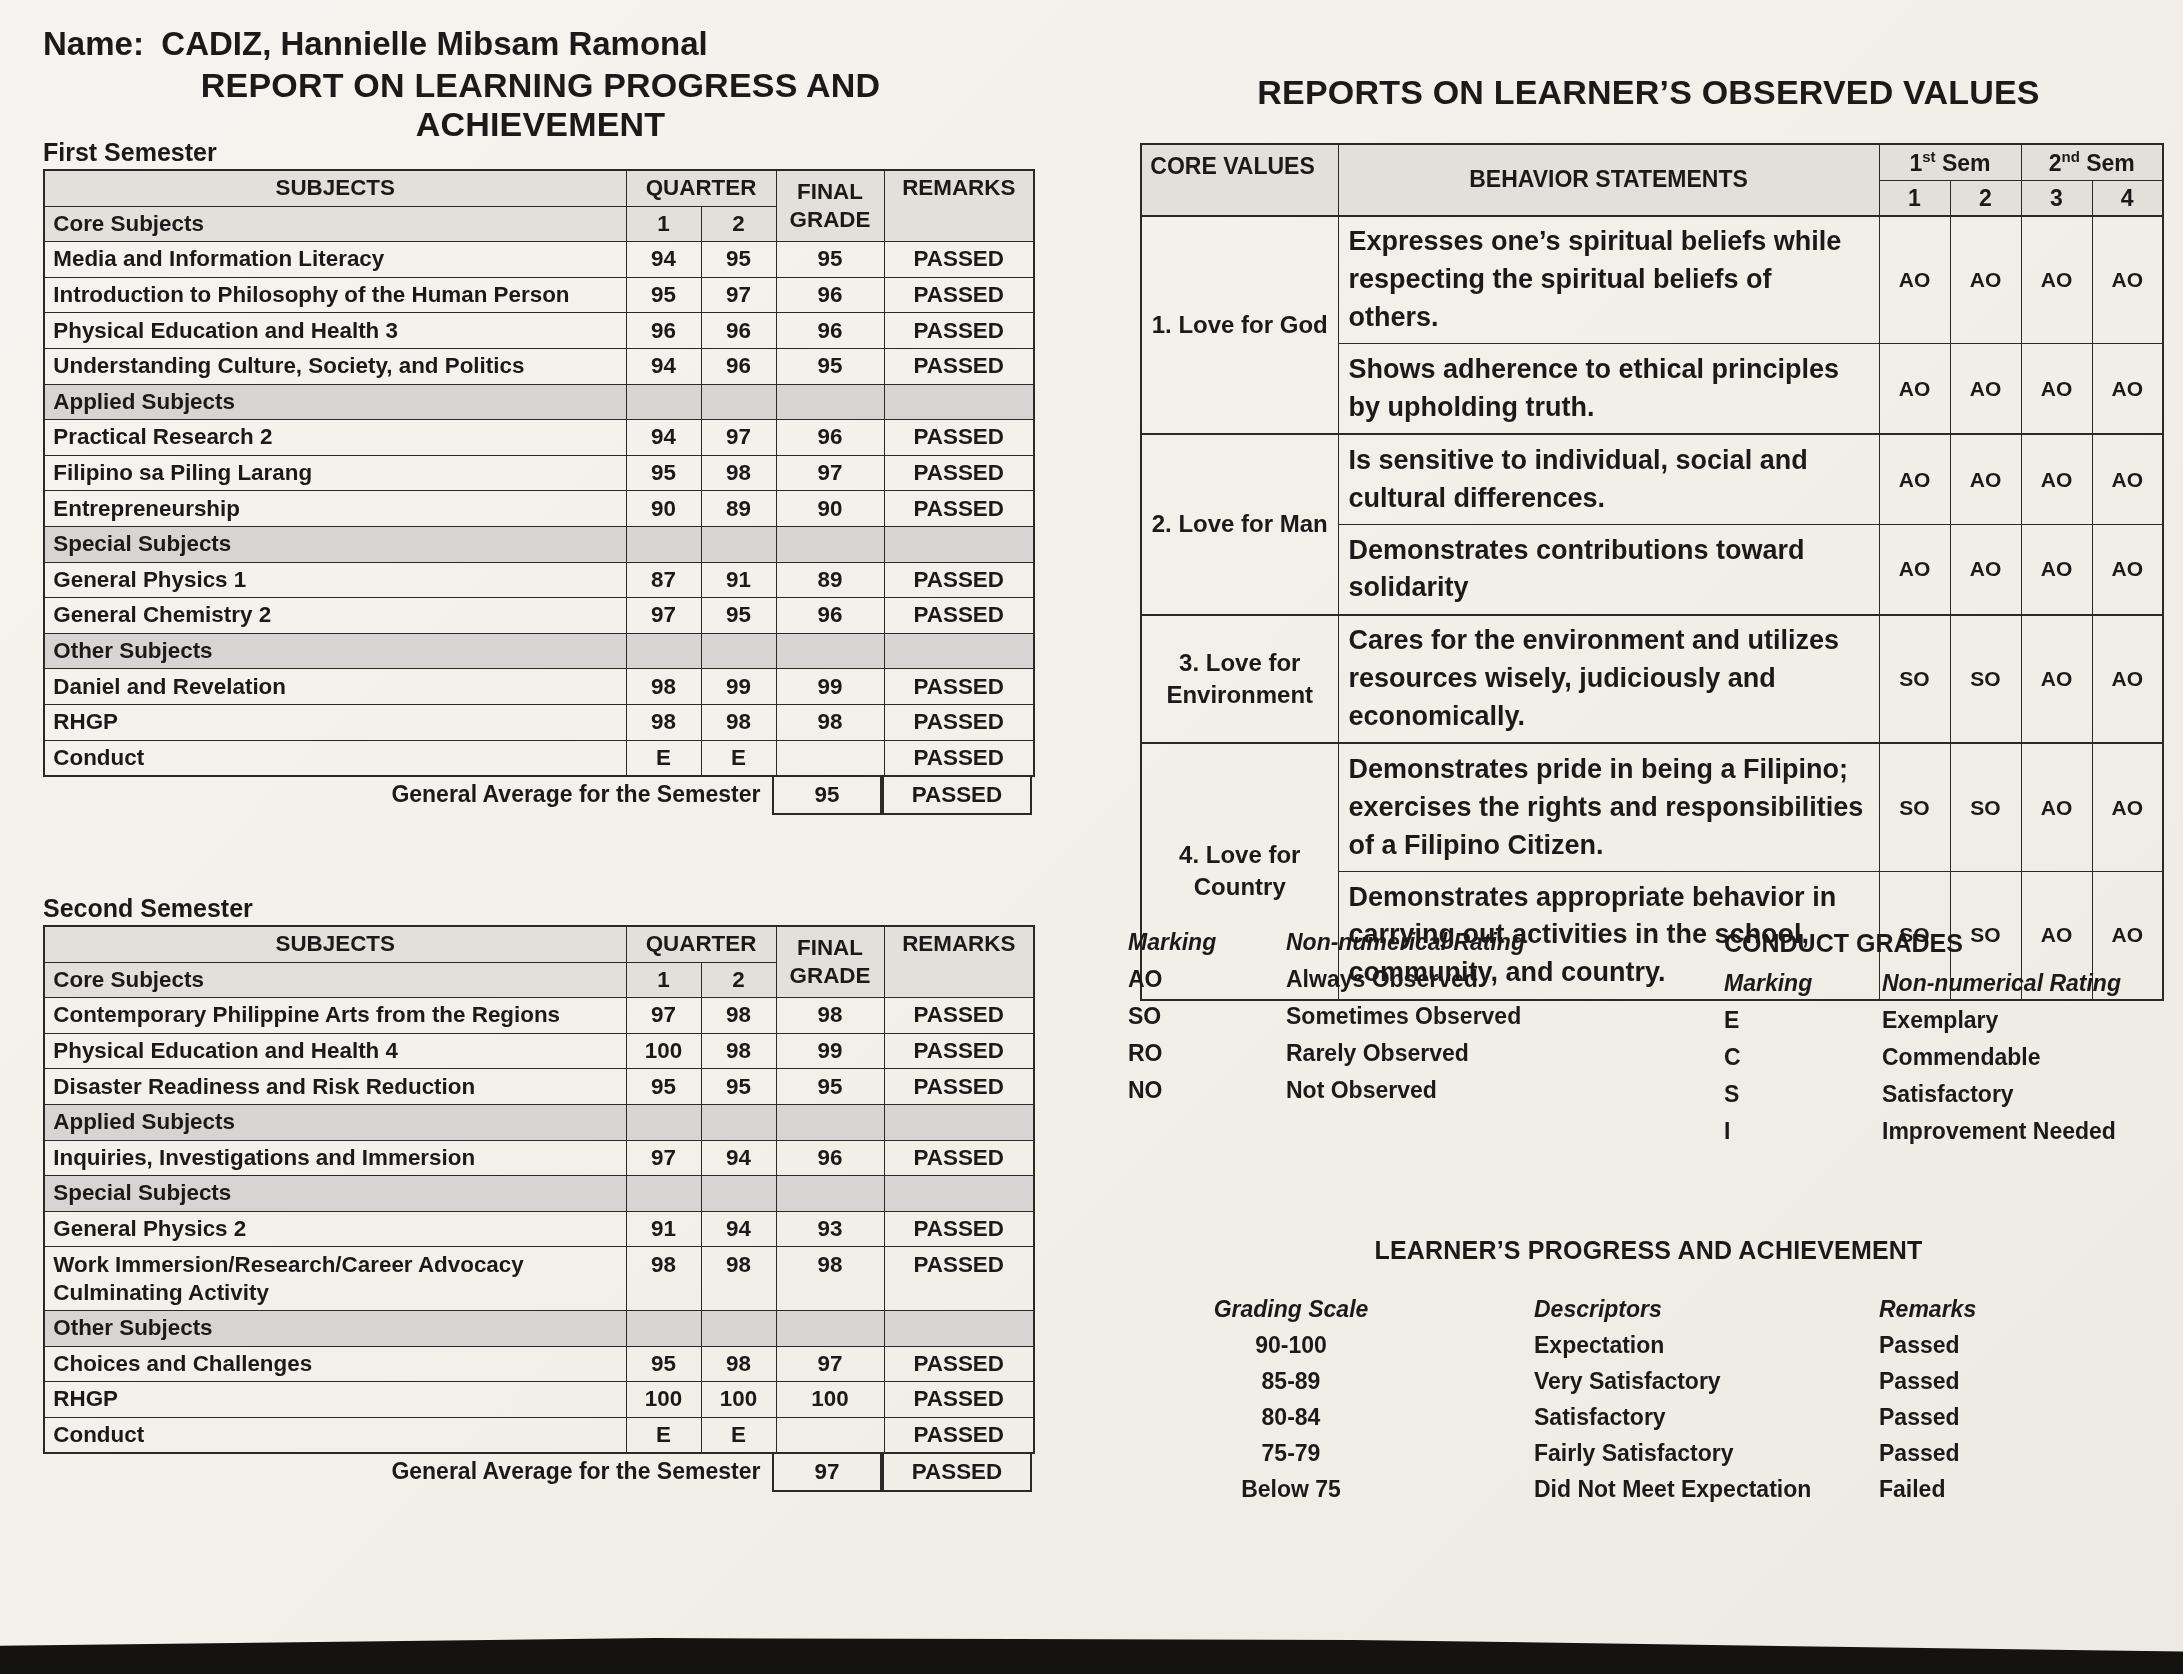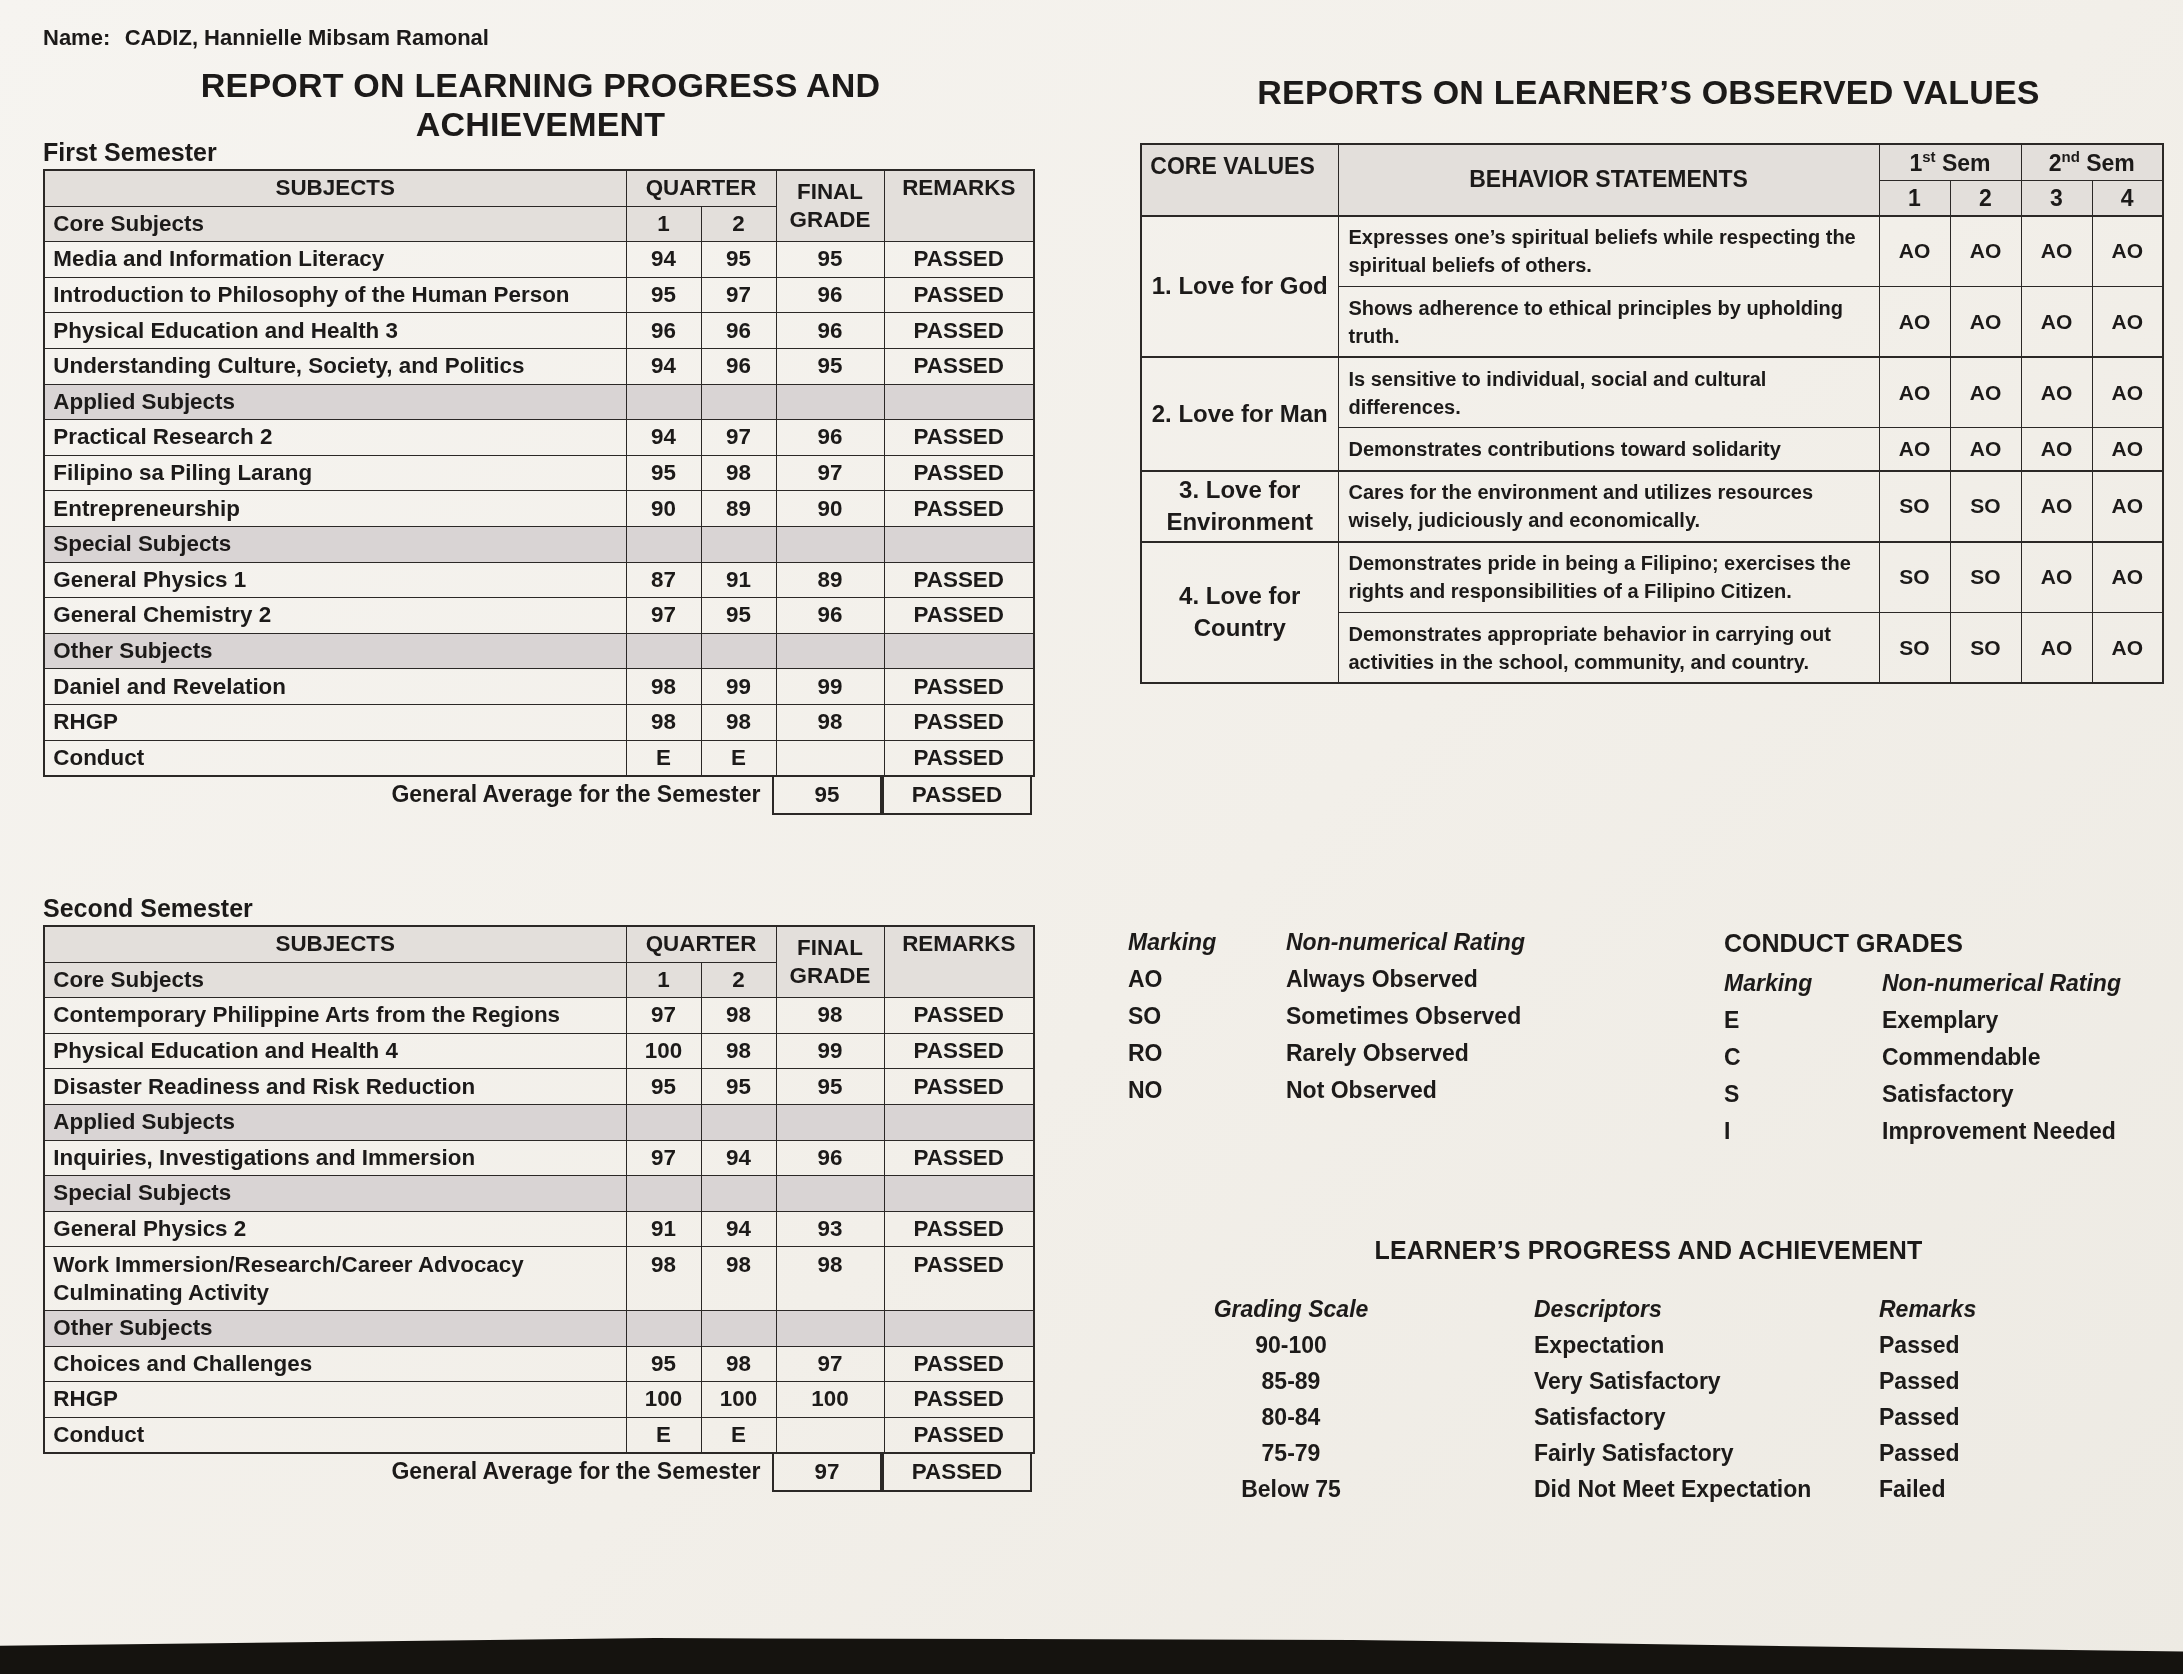--- a/index.html
+++ b/index.html
@@ -4,21 +4,21 @@
 <style>
   html,body{margin:0;padding:0;}
   body{
     width:2183px;height:1675px;position:relative;overflow:hidden;
     background:linear-gradient(135deg,#f6f4f0 0%,#f2efe9 55%,#edeae3 100%);
     font-family:"Liberation Sans",sans-serif;color:#1c1a19;
   }
   .abs{position:absolute;}
   .doc-title{font-size:34px;font-weight:700;text-align:center;letter-spacing:0.2px;}
   .sem-label{font-size:25px;font-weight:700;}
-  .name-line{font-size:22px;font-weight:700;}
+  .name-line{font-size:33px;font-weight:700;}
 
   
   table.sheet{border-collapse:collapse;table-layout:fixed;width:989px;border:2.5px solid #2b2826;}
   table.sheet th,table.sheet td{
     border:1.7px solid #2b2826;padding:3.3px 8.3px;font-size:22.4px;font-weight:700;
     line-height:1.25;vertical-align:middle;overflow:hidden;
   }
   .head-bg{background:#e3dfdb;margin-top:8px;}
   .section-row td{background:#d9d4d4;}
   .c-subj{text-align:left;}
@@ -29,21 +29,21 @@
   .avg-label{width:729px;box-sizing:border-box;text-align:right;padding:6.6px 11.6px 0 0;font-size:23px;font-weight:700;}
   .avg-box{box-sizing:border-box;border:2.5px solid #2b2826;text-align:center;font-size:22.4px;font-weight:700;padding:5px 0;background:transparent;}
   .avg-val{width:110px;}
   .avg-rem{width:150px;}
 
   
   table.values{border-collapse:collapse;table-layout:fixed;width:1020px;border:2.5px solid #2b2826;}
   table.values th,table.values td{border:1.7px solid #2b2826;vertical-align:middle;}
   table.values th{background:#e3dfdb;font-size:23px;font-weight:700;padding:3.3px 5px;}
   td.cv{text-align:center;font-size:24px;font-weight:600;line-height:1.35;padding:0 7px;}
-  td.stmt{font-size:20px;font-weight:600;line-height:1.4;padding:6.6px 10px;text-align:left;}
+  td.stmt{font-size:27px;font-weight:600;line-height:1.4;padding:6.6px 10px;text-align:left;}
   td.mk{text-align:center;font-size:21px;font-weight:700;}
   tr.grp-top td{border-top:2.5px solid #2b2826;}
   .sup{vertical-align:super;font-size:15px;}
 
   
   .legend-title{font-size:25px;font-weight:700;margin-bottom:11.6px;}
   .legend-grid{display:grid;grid-template-columns:158px auto;row-gap:10px;font-size:23px;font-weight:600;}
   .col-head{font-weight:700;font-style:italic;}
 
   

